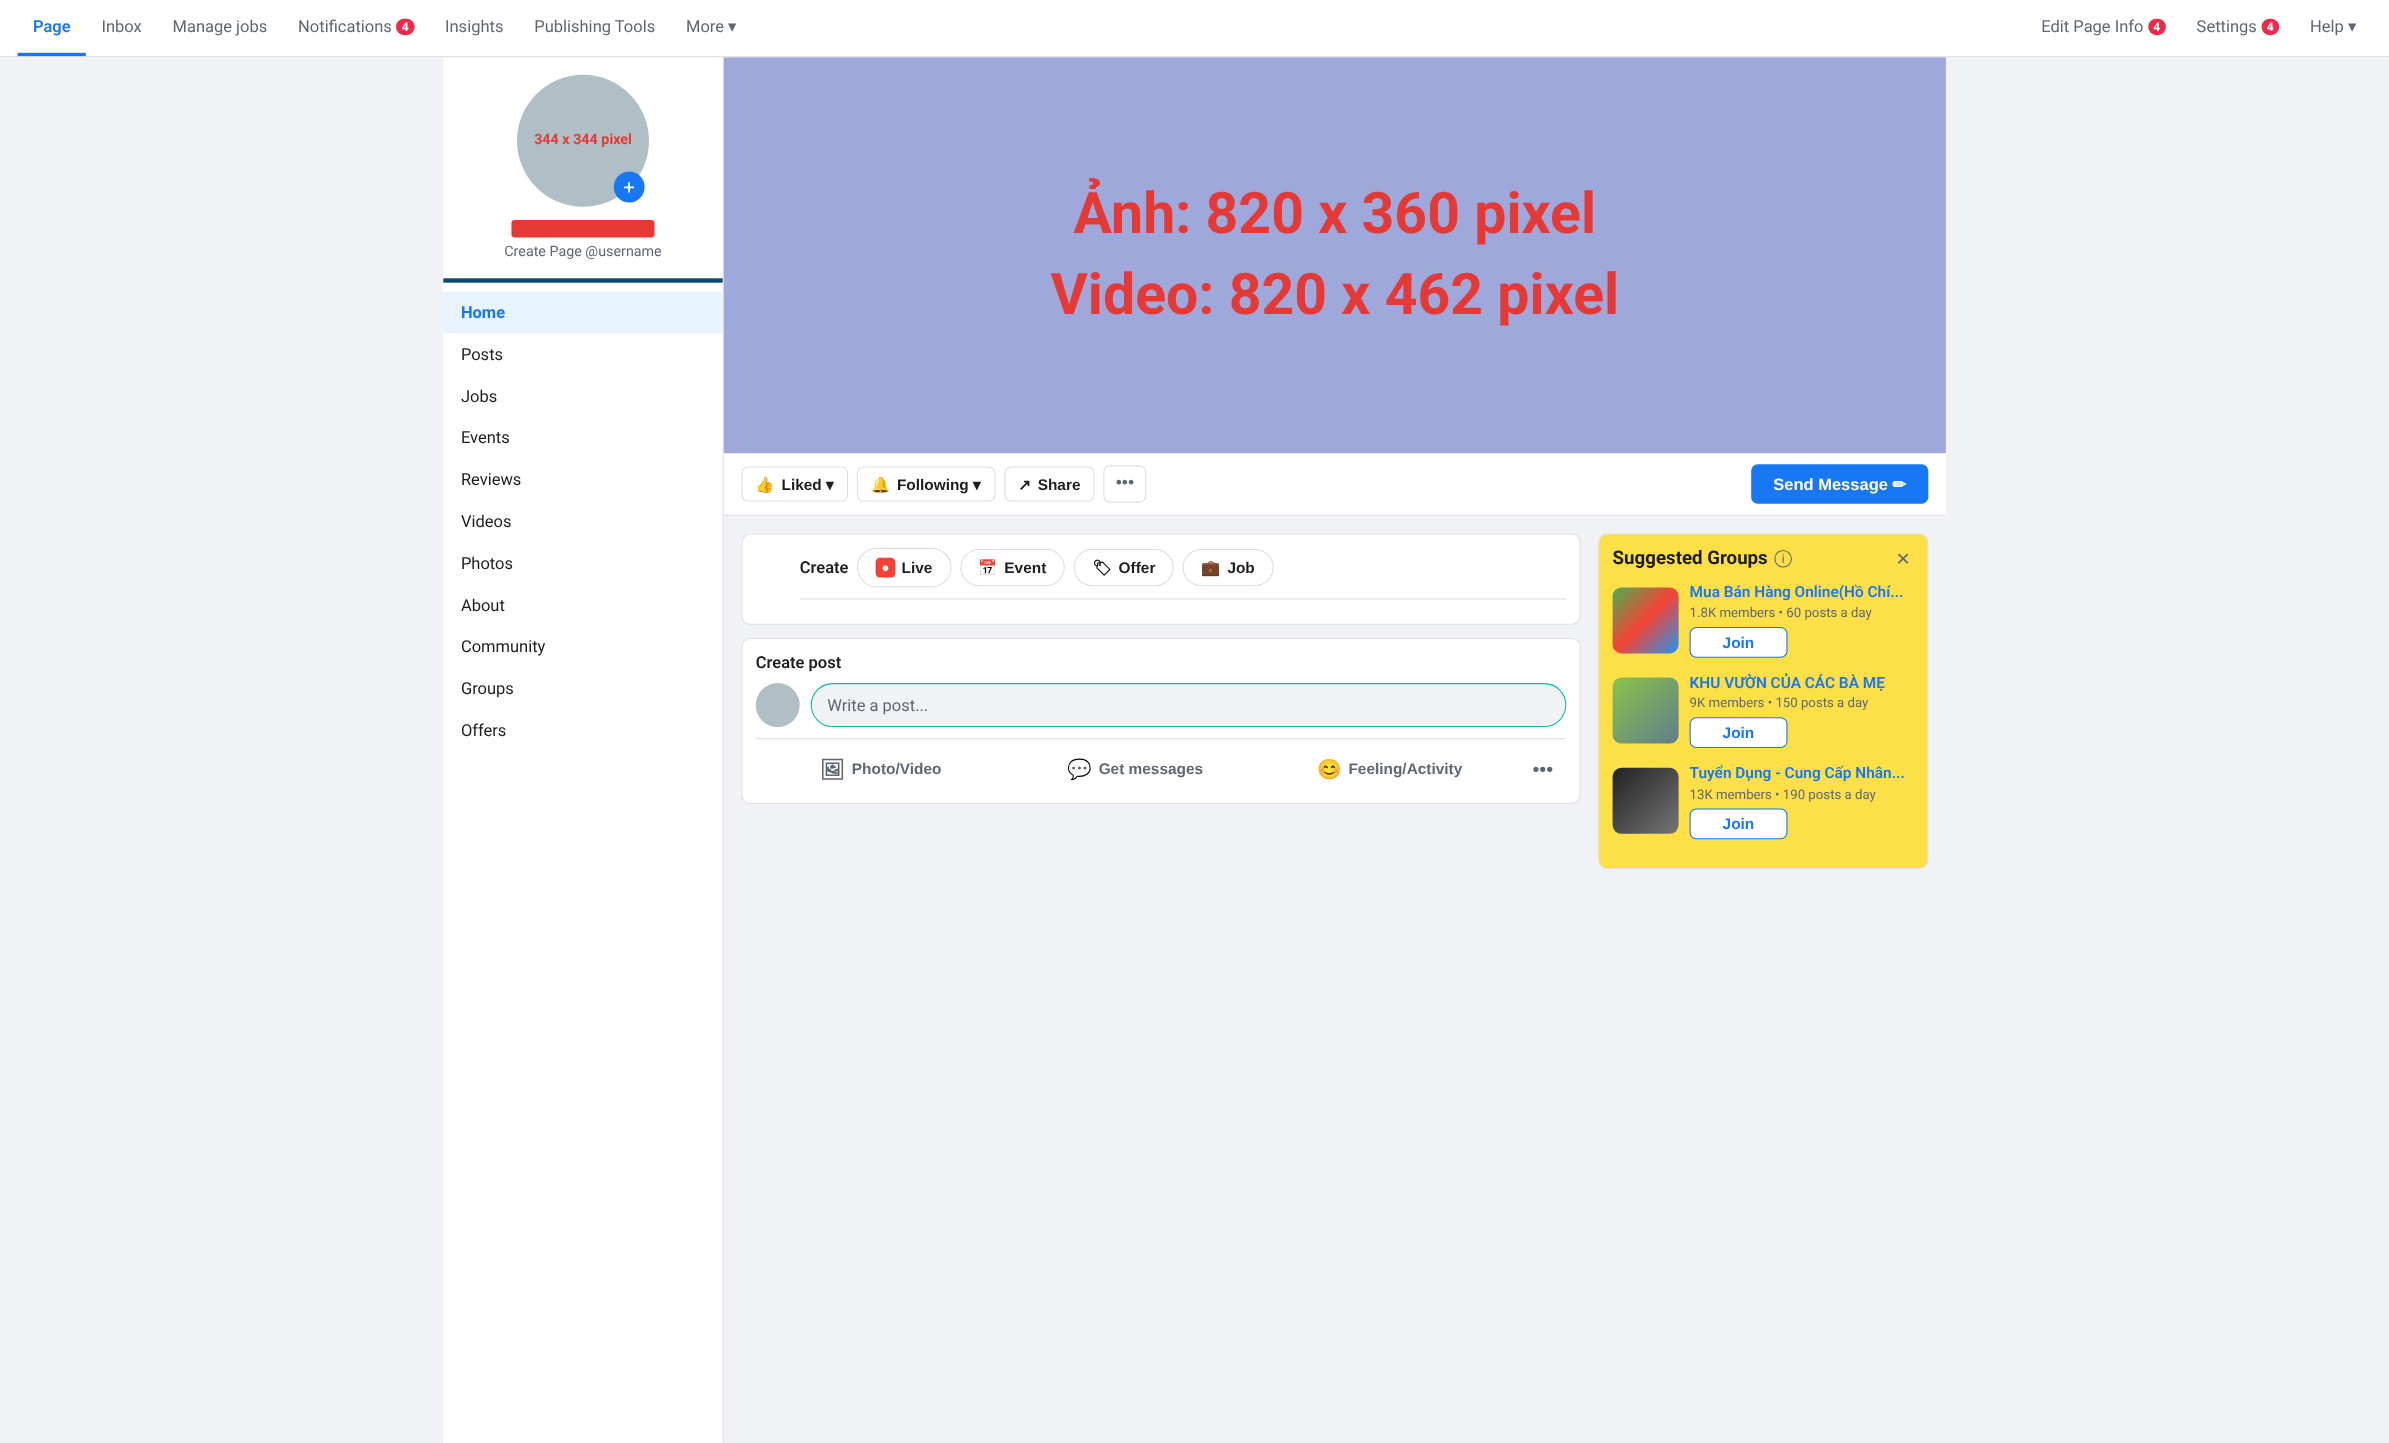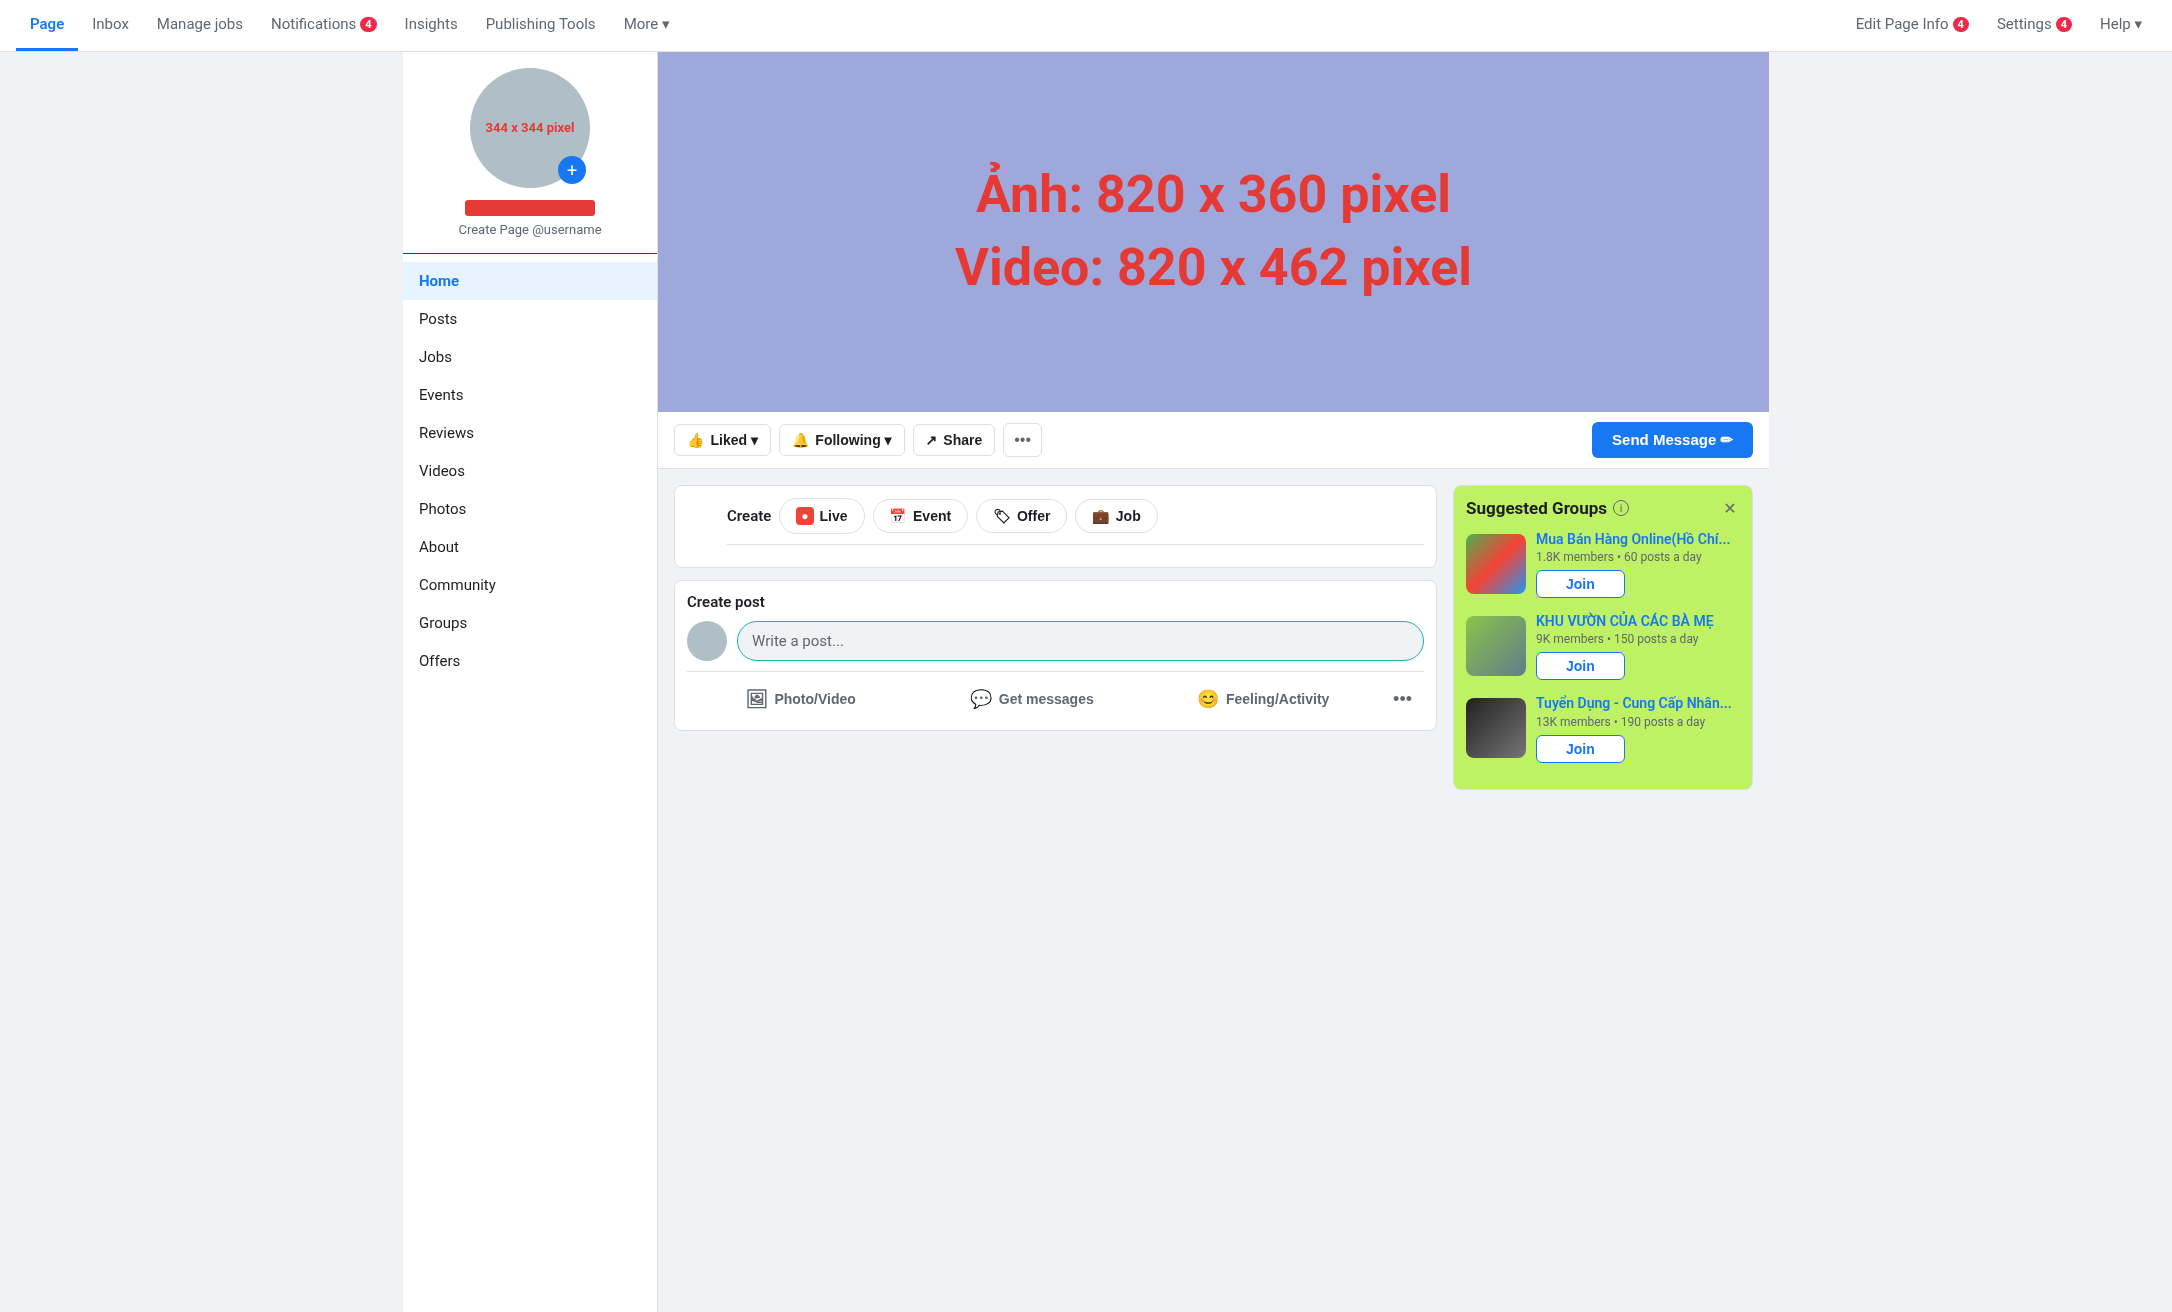--- a/index.html
+++ b/index.html
@@ -62,21 +62,21 @@
       background: #fff;
       min-height: calc(100vh - 52px);
       border-right: 1px solid #dddfe2;
       padding: 16px 0;
     }
     .profile-section {
       display: flex;
       flex-direction: column;
       align-items: center;
       padding: 0 16px 16px;
-      border-bottom: 1px solid #0c4a6e;
+      border-bottom: 4px solid #0c4a6e;
       margin-bottom: 8px;
     }
     .profile-pic-wrapper {
       position: relative;
       margin-bottom: 12px;
     }
     .profile-circle {
       width: 120px;
       height: 120px;
       background: #b0bec5;
@@ -302,21 +302,21 @@
       color: #606770;
       cursor: pointer;
     }
 
     
     .right-col {
       width: 300px;
       flex-shrink: 0;
     }
     .suggested-groups-card {
-      background: #bef264;
+      background: #fde047;
       border-radius: 8px;
       border: 1px solid #dddfe2;
       padding: 12px;
       position: relative;
     }
     .card-header {
       display: flex;
       align-items: center;
       gap: 6px;
       margin-bottom: 12px;

